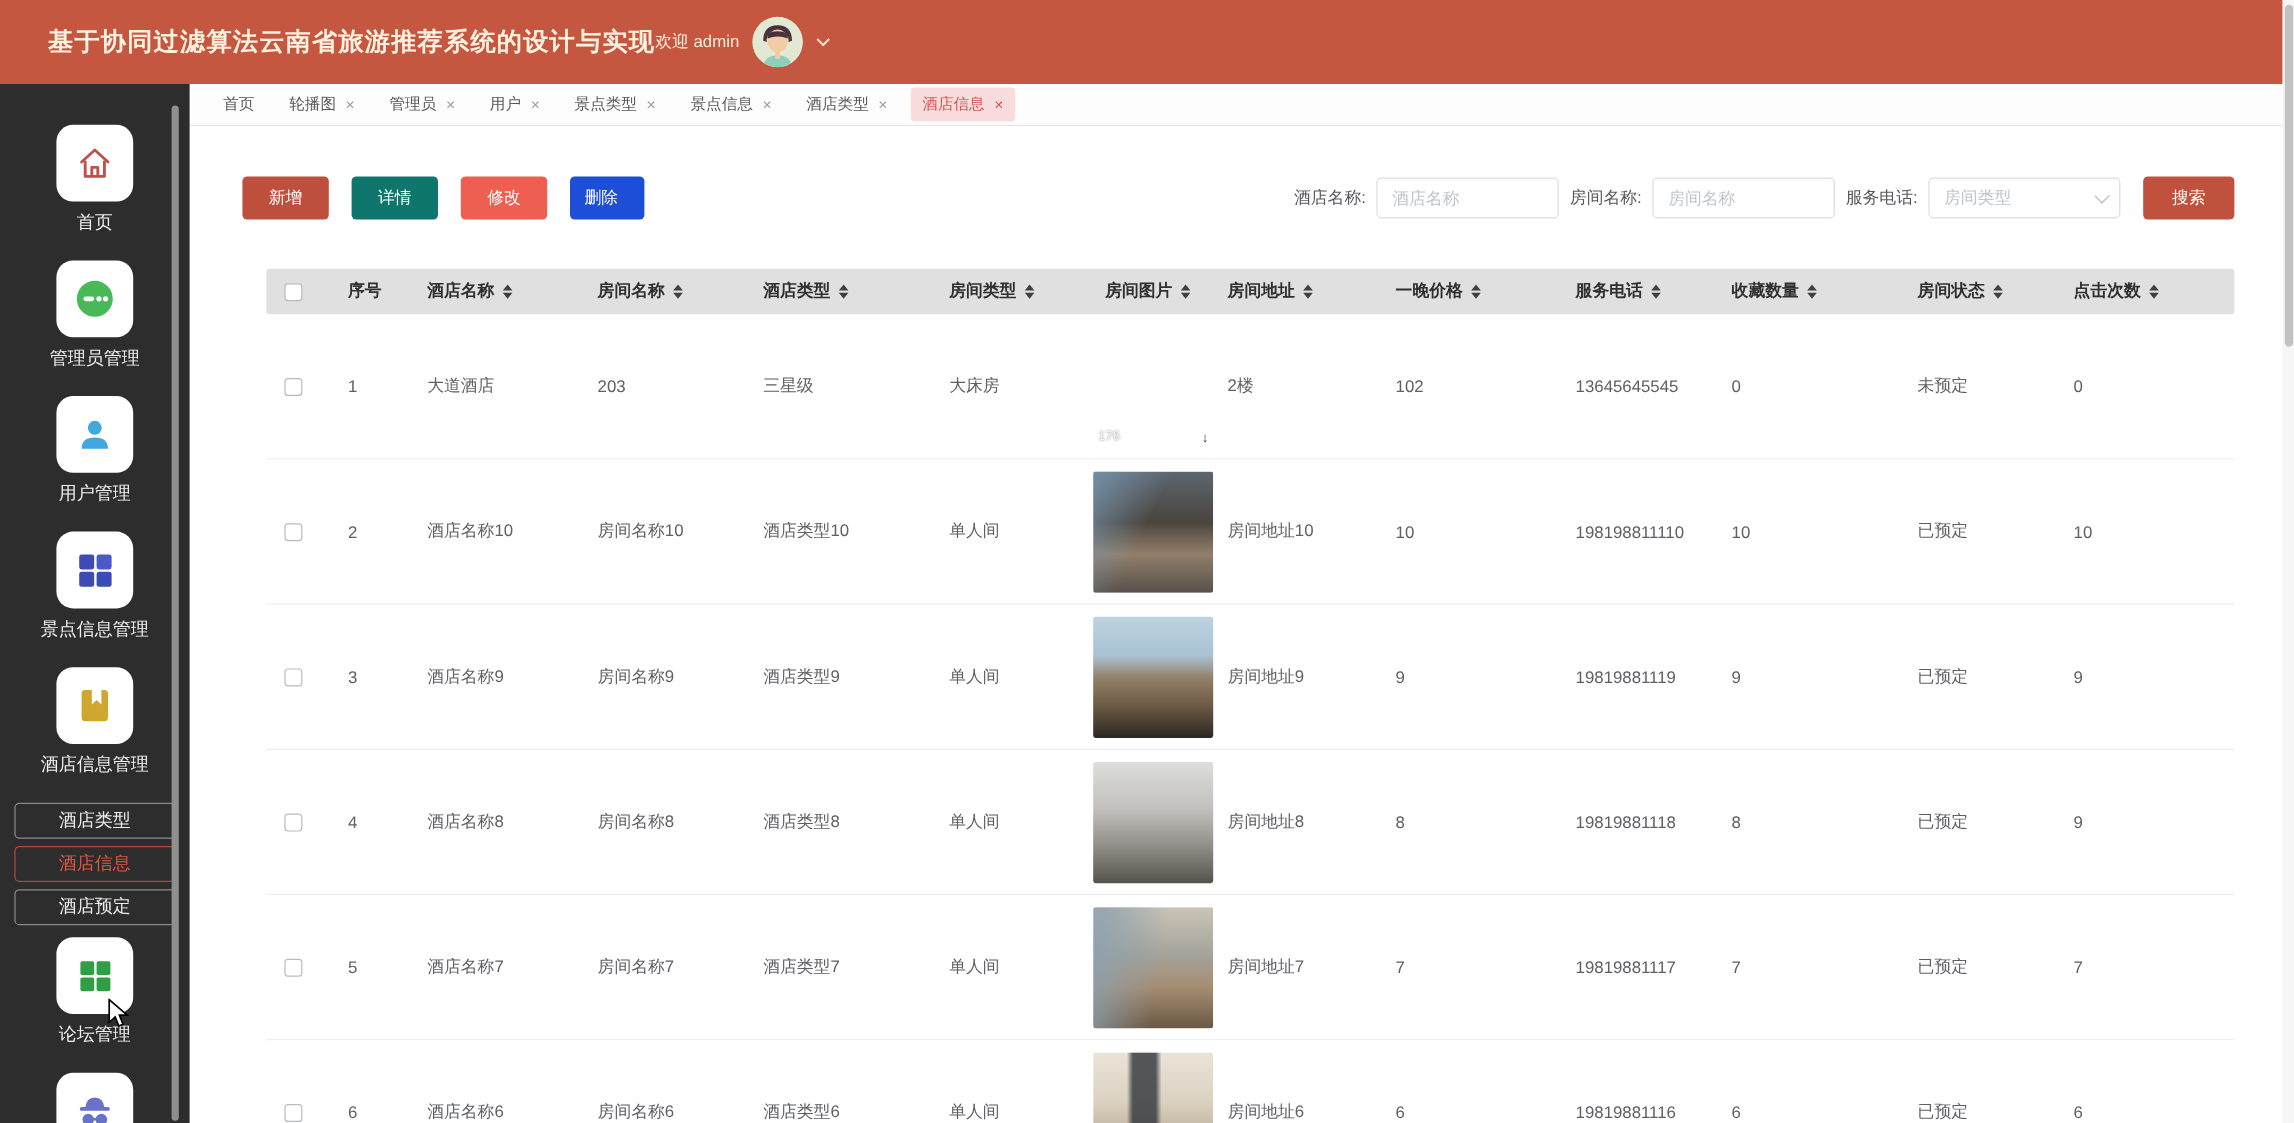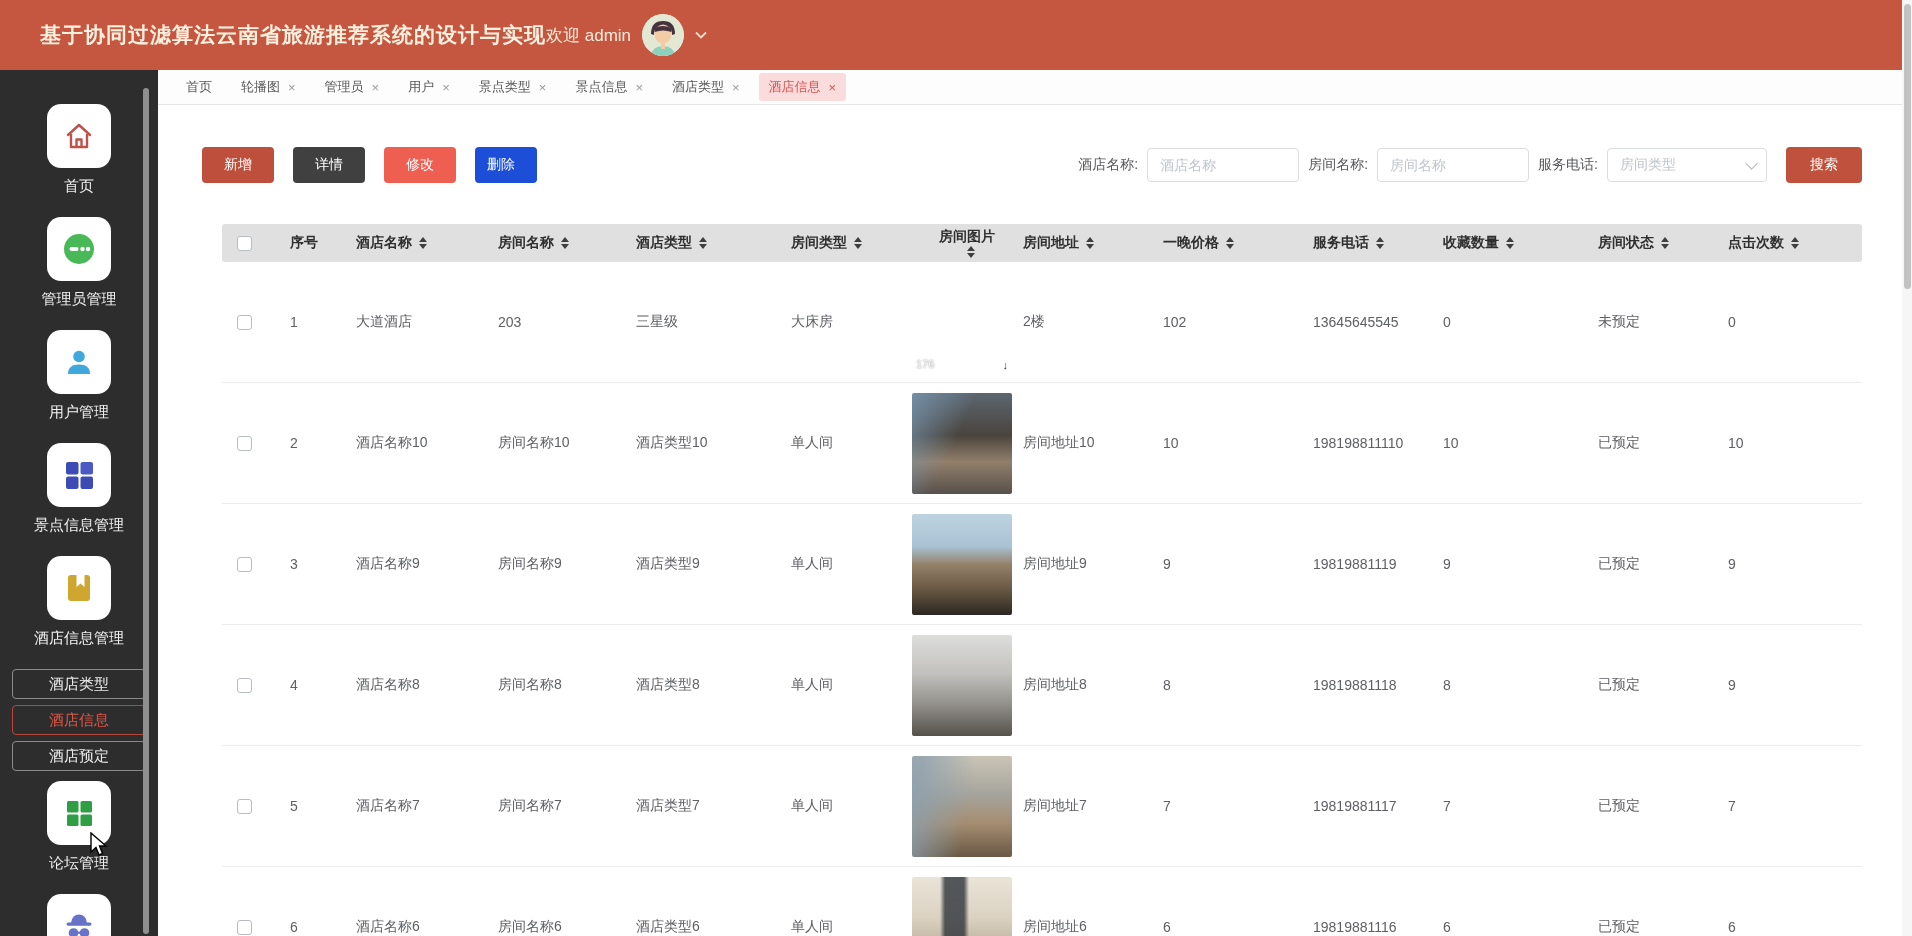--- a/index.html
+++ b/index.html
@@ -5,21 +5,21 @@
   * { margin:0; padding:0; box-sizing:border-box; }
   html,body { background:#ffffff; }
   body { font-family:"Liberation Sans","DejaVu Sans",sans-serif; }
   .page { position:relative; width:1912px; height:936px; overflow:hidden; background:#fff; }
 
   
   .topbar { position:absolute; top:0; left:0; right:0; height:70px; background:#c5563f;
             display:flex; align-items:center; padding:0 40px; z-index:5; }
   .topbar .title { font-size:21px; font-weight:bold; color:#fcf0df; letter-spacing:1px; }
   .userbox { display:flex; align-items:center; gap:11px; margin-right:28px; }
-  .welcome { font-size:17px; color:#fdeedd; }
+  .welcome { font-size:14px; color:#fdeedd; }
   .avatar { width:42px; height:42px; border-radius:50%; background:#dfe7d2; overflow:hidden; position:relative; flex:0 0 auto; }
   .chev { display:flex; align-items:center; }
 
   
   .sidebar { position:absolute; top:70px; left:0; width:158px; bottom:0; background:#2d2d2d; overflow:hidden; z-index:4; }
   .side-list { padding-top:34px; }
   .side-item { display:flex; flex-direction:column; align-items:center; margin-bottom:22px; cursor:pointer; }
   .icon-box { width:64px; height:64px; background:#fff; border-radius:14px; display:flex; align-items:center; justify-content:center; }
   .side-label { color:#f0f0f0; font-size:15px; margin-top:9px; line-height:18px; }
   .sub { width:134px; margin:5px auto 10px; }
@@ -37,21 +37,21 @@
   .tab-close { color:#9a9a9a; font-size:13px; line-height:1; }
   .tab-close::after { content:"×"; }
   .tab.active { background:#fbdcdc; color:#d9534f; }
   .tab.active .tab-close { color:#d9534f; }
 
   
   .controls { display:flex; align-items:center; justify-content:space-between; margin:42px 50px 0 44px; height:36px; }
   .btns { display:flex; align-items:center; }
   .btn { height:36px; padding:0 22px; border:none; border-radius:4px; color:#fff; font-size:14px; margin-right:19px; cursor:pointer; font-family:inherit; }
   .btn-add { background:#bf4f3d; }
-  .btn-detail { background:#404040; }
+  .btn-detail { background:#0f766e; }
   .btn-edit { background:#ee5f52; }
   .btn-delete { background:#1d4ed8;padding-left:12px; }
   .filters { display:flex; align-items:center; gap:9px; font-size:14px; color:#57585c; }
   .filters label { white-space:nowrap; }
   .f-input { width:152px; height:34px; border:1px solid #dcdde0; border-radius:4px; padding:0 12px; font-size:14px; color:#333; font-family:inherit; background:#fff; }
   .f-input::placeholder { color:#c0c4cc; }
   .f-select { width:160px; height:34px; border:1px solid #dcdde0; border-radius:4px; display:flex; align-items:center;
               justify-content:space-between; padding:0 12px; color:#c0c4cc; font-size:14px; background:#fff; cursor:pointer; }
   .sel-chev { width:9px; height:9px; border-right:1.5px solid #b4b8bf; border-bottom:1.5px solid #b4b8bf; transform:rotate(45deg) translateY(-3px); }
   .btn-search { height:36px; padding:0 24px; background:#c0513c; color:#fff; border:none; border-radius:4px; font-size:14px; margin-left:10px; cursor:pointer; font-family:inherit; }
@@ -59,21 +59,21 @@
   
   .table { margin:41px 50px 0 64px; width:1640px; }
   .thead { display:flex; align-items:center; height:38px; background:#e0e0e0; border-radius:3px; font-size:14px; color:#2f2f2f; font-weight:bold; }
   .th, .td { display:flex; align-items:center; padding-left:10px; }
   .c-sel    { width:44px;  justify-content:center; padding-left:0; }
   .c-no     { width:80px;  padding-left:24px; }
   .c-hotel  { width:142px; }
   .c-room   { width:138px; }
   .c-htype  { width:155px; }
   .c-rtype  { width:130px; }
-  .c-img    { width:102px; padding-left:0;flex-direction:column; }
+  .c-img    { width:102px; padding-left:0; }
   .c-addr   { width:140px; }
   .c-price  { width:150px; }
   .c-phone  { width:130px; }
   .c-fav    { width:155px; }
   .c-status { width:130px; }
   .c-clicks { width:144px; }
   .caret { display:inline-flex; flex-direction:column; gap:2px; margin-left:7px; }
   .caret i { width:0; height:0; border-left:4.5px solid transparent; border-right:4.5px solid transparent; display:block; }
   .caret .up { border-bottom:5.5px solid #3f3f3f; }
   .caret .dn { border-top:5.5px solid #3f3f3f; }

